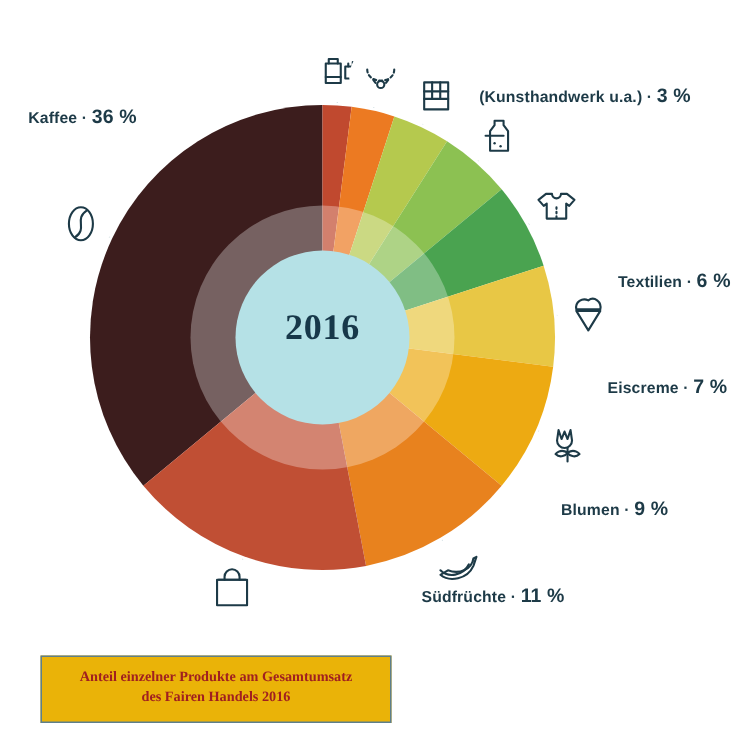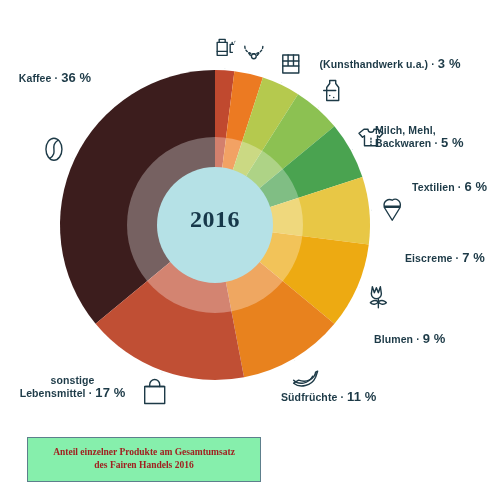--- a/index.html
+++ b/index.html
@@ -32,21 +32,21 @@
     font-family:"Liberation Serif",serif;
     font-size:24px;font-weight:700;
     color:#17384a;
     letter-spacing:.5px;
   }
   #caption{
     position:absolute;
     left:27px;top:437px;
     width:220px;
     border:1px solid #5d7f8c;
-    background:#86efac;
+    background:#eab308;
     padding:8px 6px 9px 6px;
     text-align:center;
     font-family:"Liberation Serif",serif;
     font-size:9.5px;
     font-weight:700;
     line-height:13px;
     color:#a02020;
   }
 </style>
 </head>
@@ -159,26 +159,20 @@
 
 
   <div class="lbl c" style="left:290px;top:45px;width:200px;">
     <br>
     <span>(Kunsthandwerk u.a.)</span>
     <span>·</span>
     <span class="pct">3 %</span>
   </div>
 
 
-  <div class="lbl r" style="left:375px;top:124px;">
-    <span>Milch, Mehl,</span><br>
-    <span>Backwaren</span>
-    <span>·</span>
-    <span class="pct">5 %</span>
-  </div>
 
   <div class="lbl r" style="left:412px;top:181px;text-align:right;">
     <span>Textilien</span>
     <span>·</span>
     <span class="pct">6 %</span>
   </div>
 
   <div class="lbl r" style="left:405px;top:252px;">
     <span>Eiscreme</span>
     <span>·</span>
@@ -190,25 +184,19 @@
     <span>·</span>
     <span class="pct">9 %</span>
   </div>
 
   <div class="lbl r" style="left:281px;top:391px;text-align:right;">
     <span>Südfrüchte</span>
     <span>·</span>
     <span class="pct">11 %</span>
   </div>
 
-  <div class="lbl l" style="left:0px;top:374px;width:145px;">
-    <span>sonstige</span><br>
-    <span>Lebensmittel</span>
-    <span>·</span>
-    <span class="pct">17 %</span>
-  </div>
 
   <div id="caption">
     <span>Anteil einzelner Produkte am Gesamtumsatz</span><br>
     <span>des Fairen Handels 2016</span>
   </div>
 
 </div>
 
 </body></html>

